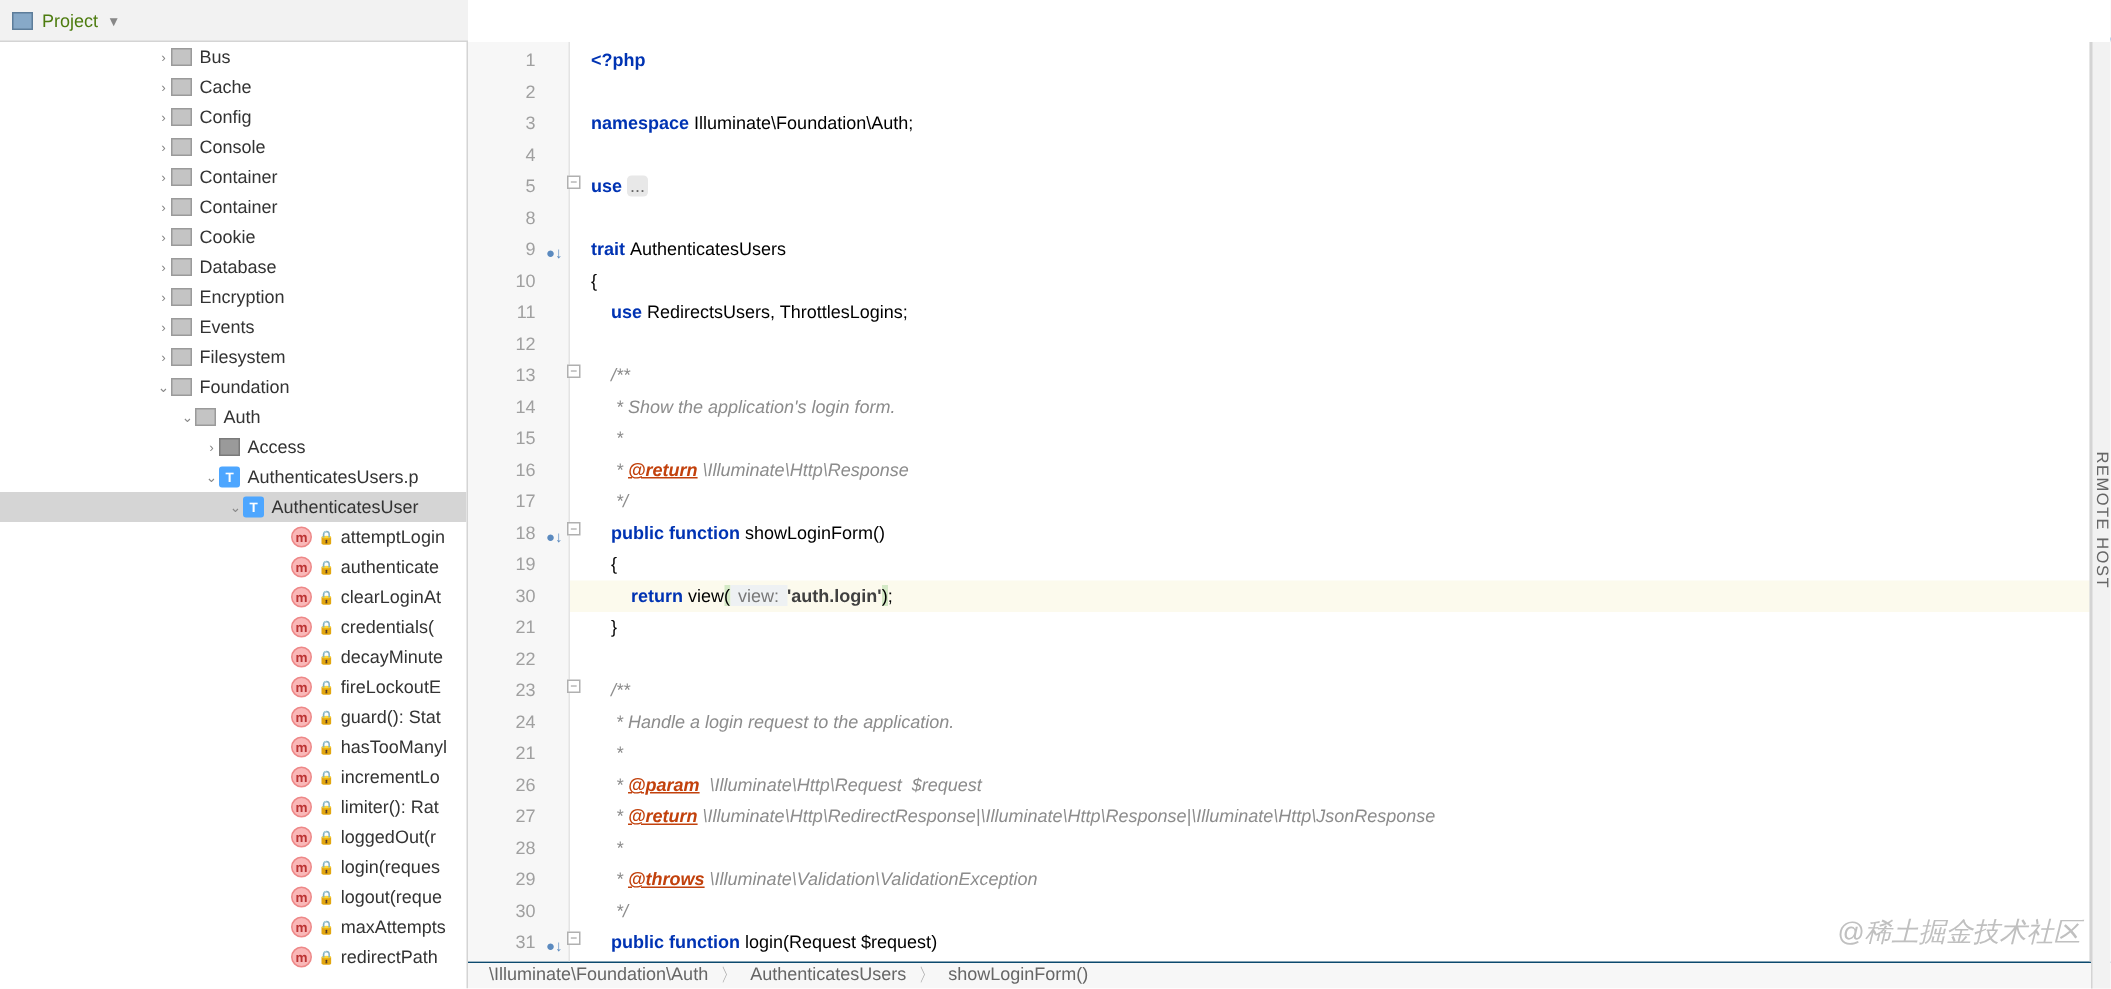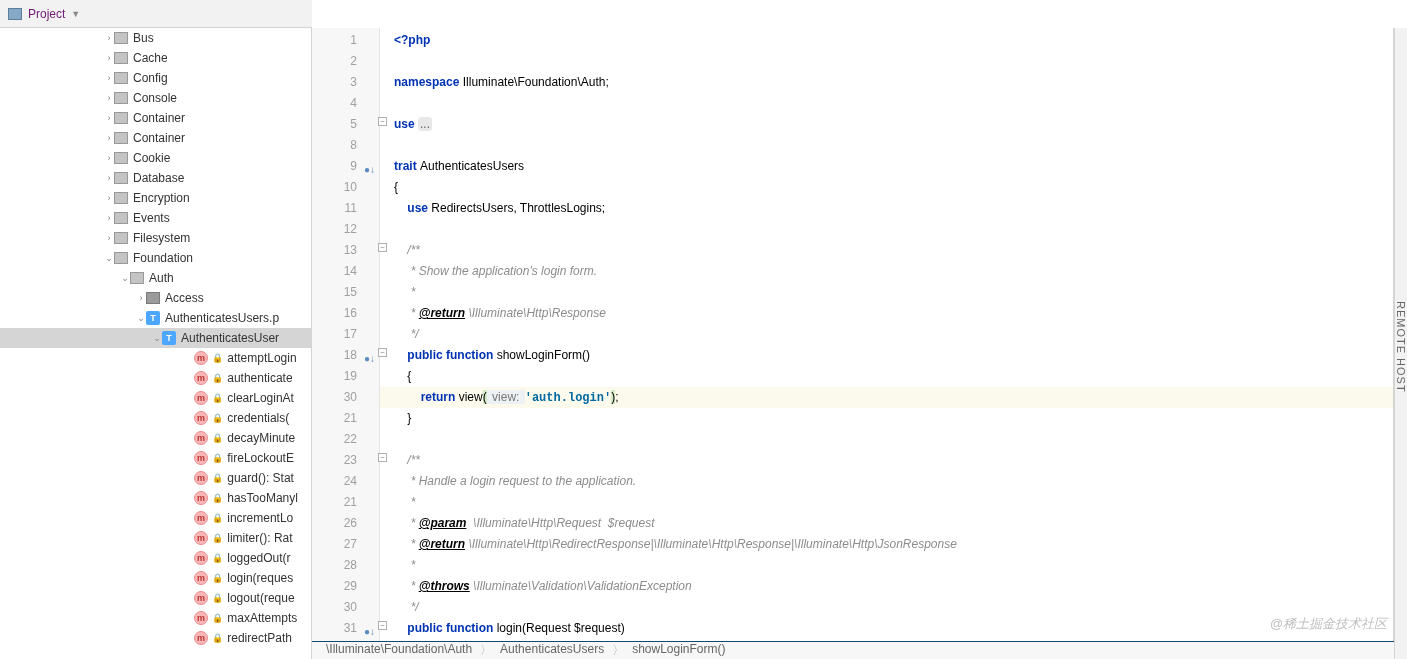--- a/index.html
+++ b/index.html
@@ -3,21 +3,21 @@
 <meta charset="utf-8">
 <style>
 * { margin:0; padding:0; box-sizing:border-box; font-family:"Segoe UI",Arial,sans-serif; font-size:12px; }
 html,body { width:1407px; height:659px; overflow:hidden; background:#fff; }
 .root { display:flex; width:100%; height:100%; }
 
 
 .top { position:absolute; top:0; left:0; right:0; height:28px; background:#f2f2f2; border-bottom:1px solid #d4d4d4; display:flex; align-items:center; }
 .proj-toggle { display:flex; align-items:center; padding:0 8px; cursor:pointer; }
 .proj-icon { width:14px; height:12px; background:#87a9c8; border:1px solid #5d7d9a; margin-right:6px; }
-.proj-label { font-size:12px; color:#701a75; }
+.proj-label { font-size:12px; color:#4d7c0f; }
 .proj-arrow { margin-left:6px; color:#888; font-size:9px; }
 .top-spacer { flex:1; }
 .top-btn { width:24px; height:24px; display:flex; align-items:center; justify-content:center; color:#6e6e6e; cursor:pointer; }
 .top-btn svg { width:14px; height:14px; }
 .divider { width:1px; height:20px; background:#d4d4d4; margin:0 4px; }
 .tabbar { display:flex; align-items:center; height:28px; border-bottom:2px solid transparent; }
 .tab { display:flex; align-items:center; height:28px; padding:0 8px; border-bottom:2px solid #4a90d6; color:#333; }
 .tab-icon { width:14px; height:14px; background:#4da6ff; border-radius:2px; margin-right:6px; display:flex; align-items:center; justify-content:center; color:#fff; font-size:9px; font-weight:bold; }
 .tab-close { margin-left:8px; color:#aaa; cursor:pointer; font-size:10px; }
 
@@ -38,37 +38,37 @@
 .code-area { flex:1; display:flex; overflow:hidden; background:#fff; }
 .gutter { width:68px; background:#f7f7f7; border-right:1px solid #e4e4e4; text-align:right; color:#a0a0a0; font-family:"Menlo","Consolas",monospace; font-size:12px; padding-top:2px; position:relative; }
 .gutter .gl { height:21px; line-height:21px; padding-right:22px; position:relative; }
 .gl .ov { position:absolute; right:4px; top:3px; font-size:10px; color:#5b8abf; }
 .gl .fold { position:absolute; right:-8px; top:3px; width:9px; height:9px; border:1px solid #b0b0b0; background:#fff; font-size:8px; line-height:7px; text-align:center; color:#888; }
 .code { flex:1; font-family:"Menlo","Consolas",monospace; font-size:13px; line-height:21px; padding-left:14px; padding-top:2px; white-space:pre; position:relative; }
 .line { height:21px; }
 .line.hl { background:#fcfaed; margin-left:-14px; padding-left:14px; margin-right:-40px; padding-right:40px; }
 .kw { color:#0033b3; font-weight:bold; }
 .id { color:#000; }
-.str { color:#0369a1; font-weight:bold;font-family:Liberation Mono, monospace; }
+.str { color:#404040; font-weight:bold; }
 .cm { color:#8c8c8c; font-style:italic; }
-.ann { color:#000000; font-style:italic; text-decoration:underline; font-weight:bold; }
+.ann { color:#c2410c; font-style:italic; text-decoration:underline; font-weight:bold; }
 .fold-txt { background:#e8e8e8; border-radius:3px; padding:0 2px; color:#666; }
 .hint { background:#eef1f3; color:#787878; font-style:normal; padding:0 2px; }
 .paren { background:#d4e9c6; }
 
 
 .right-strip { width:14px; background:#f2f2f2; border-left:1px solid #d4d4d4; position:relative; }
 .check { position:absolute; top:8px; left:1px; color:#499c54; font-size:12px; }
 .right-labels { position:absolute; right:0; top:28px; width:13px; height:calc(100% - 28px); background:#f2f2f2; border-left:1px solid #d4d4d4; writing-mode:vertical-rl; text-align:center; font-size:11px; color:#666; padding-top:6px; letter-spacing:1px; }
 
 
 .crumbs { height:18px; border-top:1px solid #0c4a6e; background:#f7f7f7; display:flex; padding-left:10px; font-size:11px; color:#666; }
 .crumb { padding:0 4px; }
 .crumb-sep { color:#aaa; padding:0 4px; }
-.watermark { position:absolute; right:20px; bottom:26px; color:#c0c0c0; font-size:13px; font-style:italic;margin-top:48px; }
+.watermark { position:absolute; right:20px; bottom:26px; color:#c0c0c0; font-size:18px; font-style:italic;margin-top:48px; }
 .scroll-mark { position:absolute; top:30px; right:2px; width:8px; height:60px; background:#c0c0c0; border-radius:4px; }
 </style>
 </head>
 <body>
 
 <div class="root">
 
   <div class="top">
     <div class="proj-toggle">
       <div class="proj-icon"></div>

